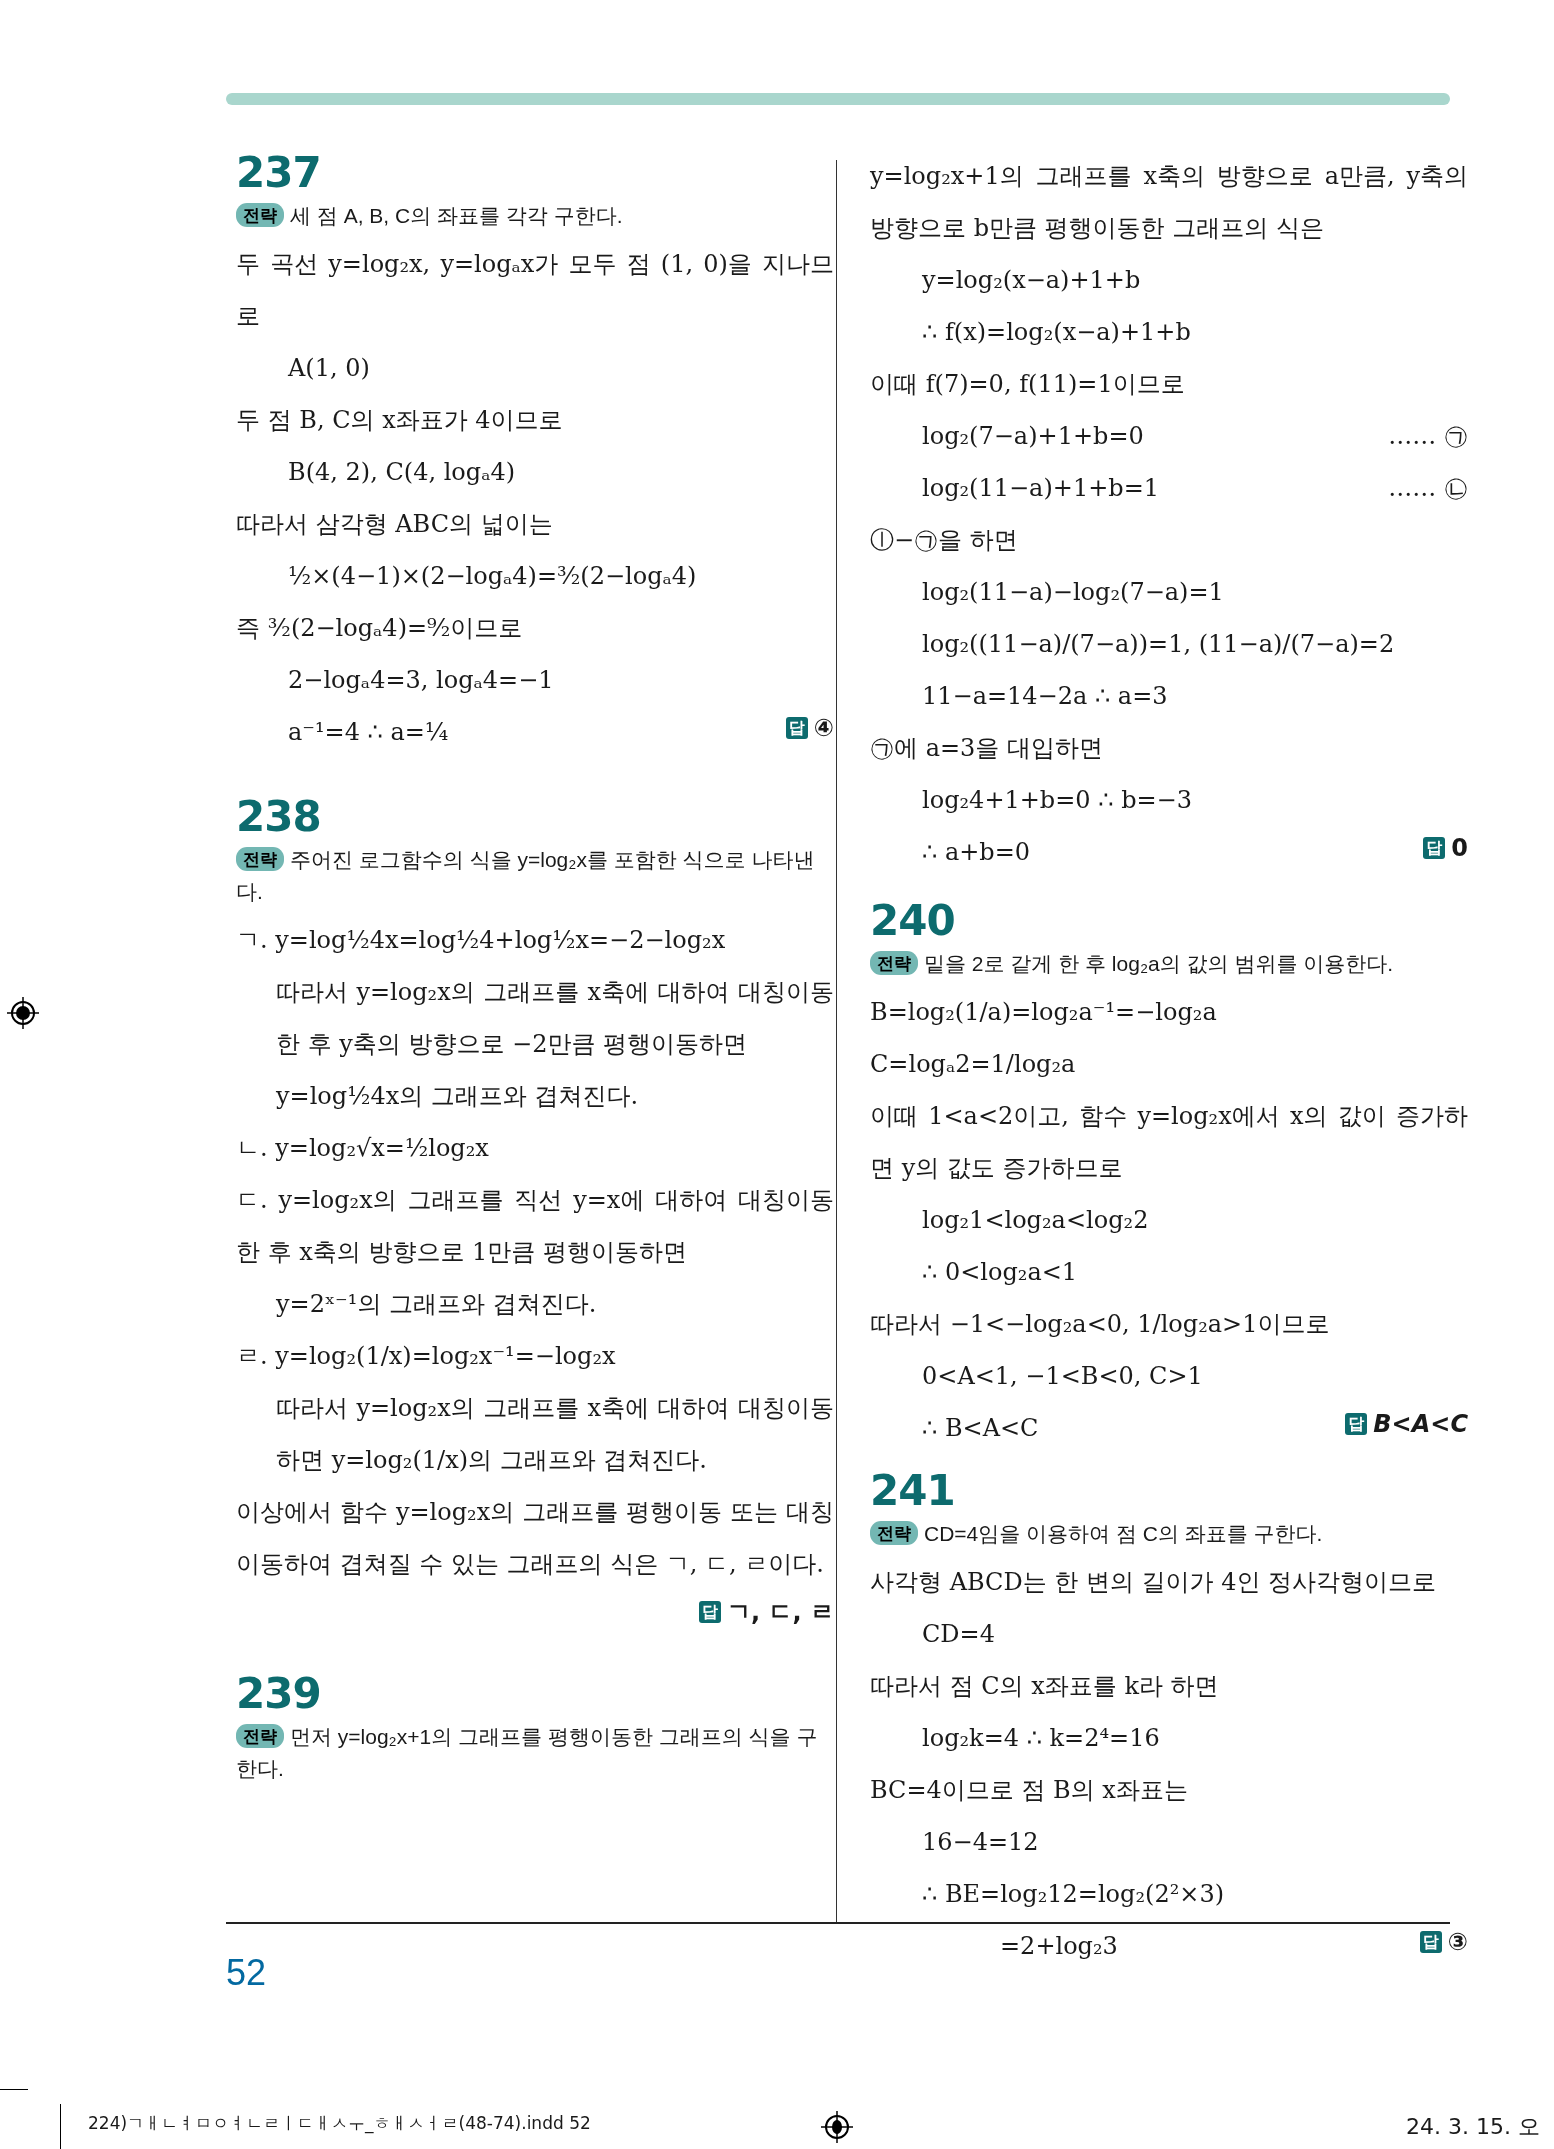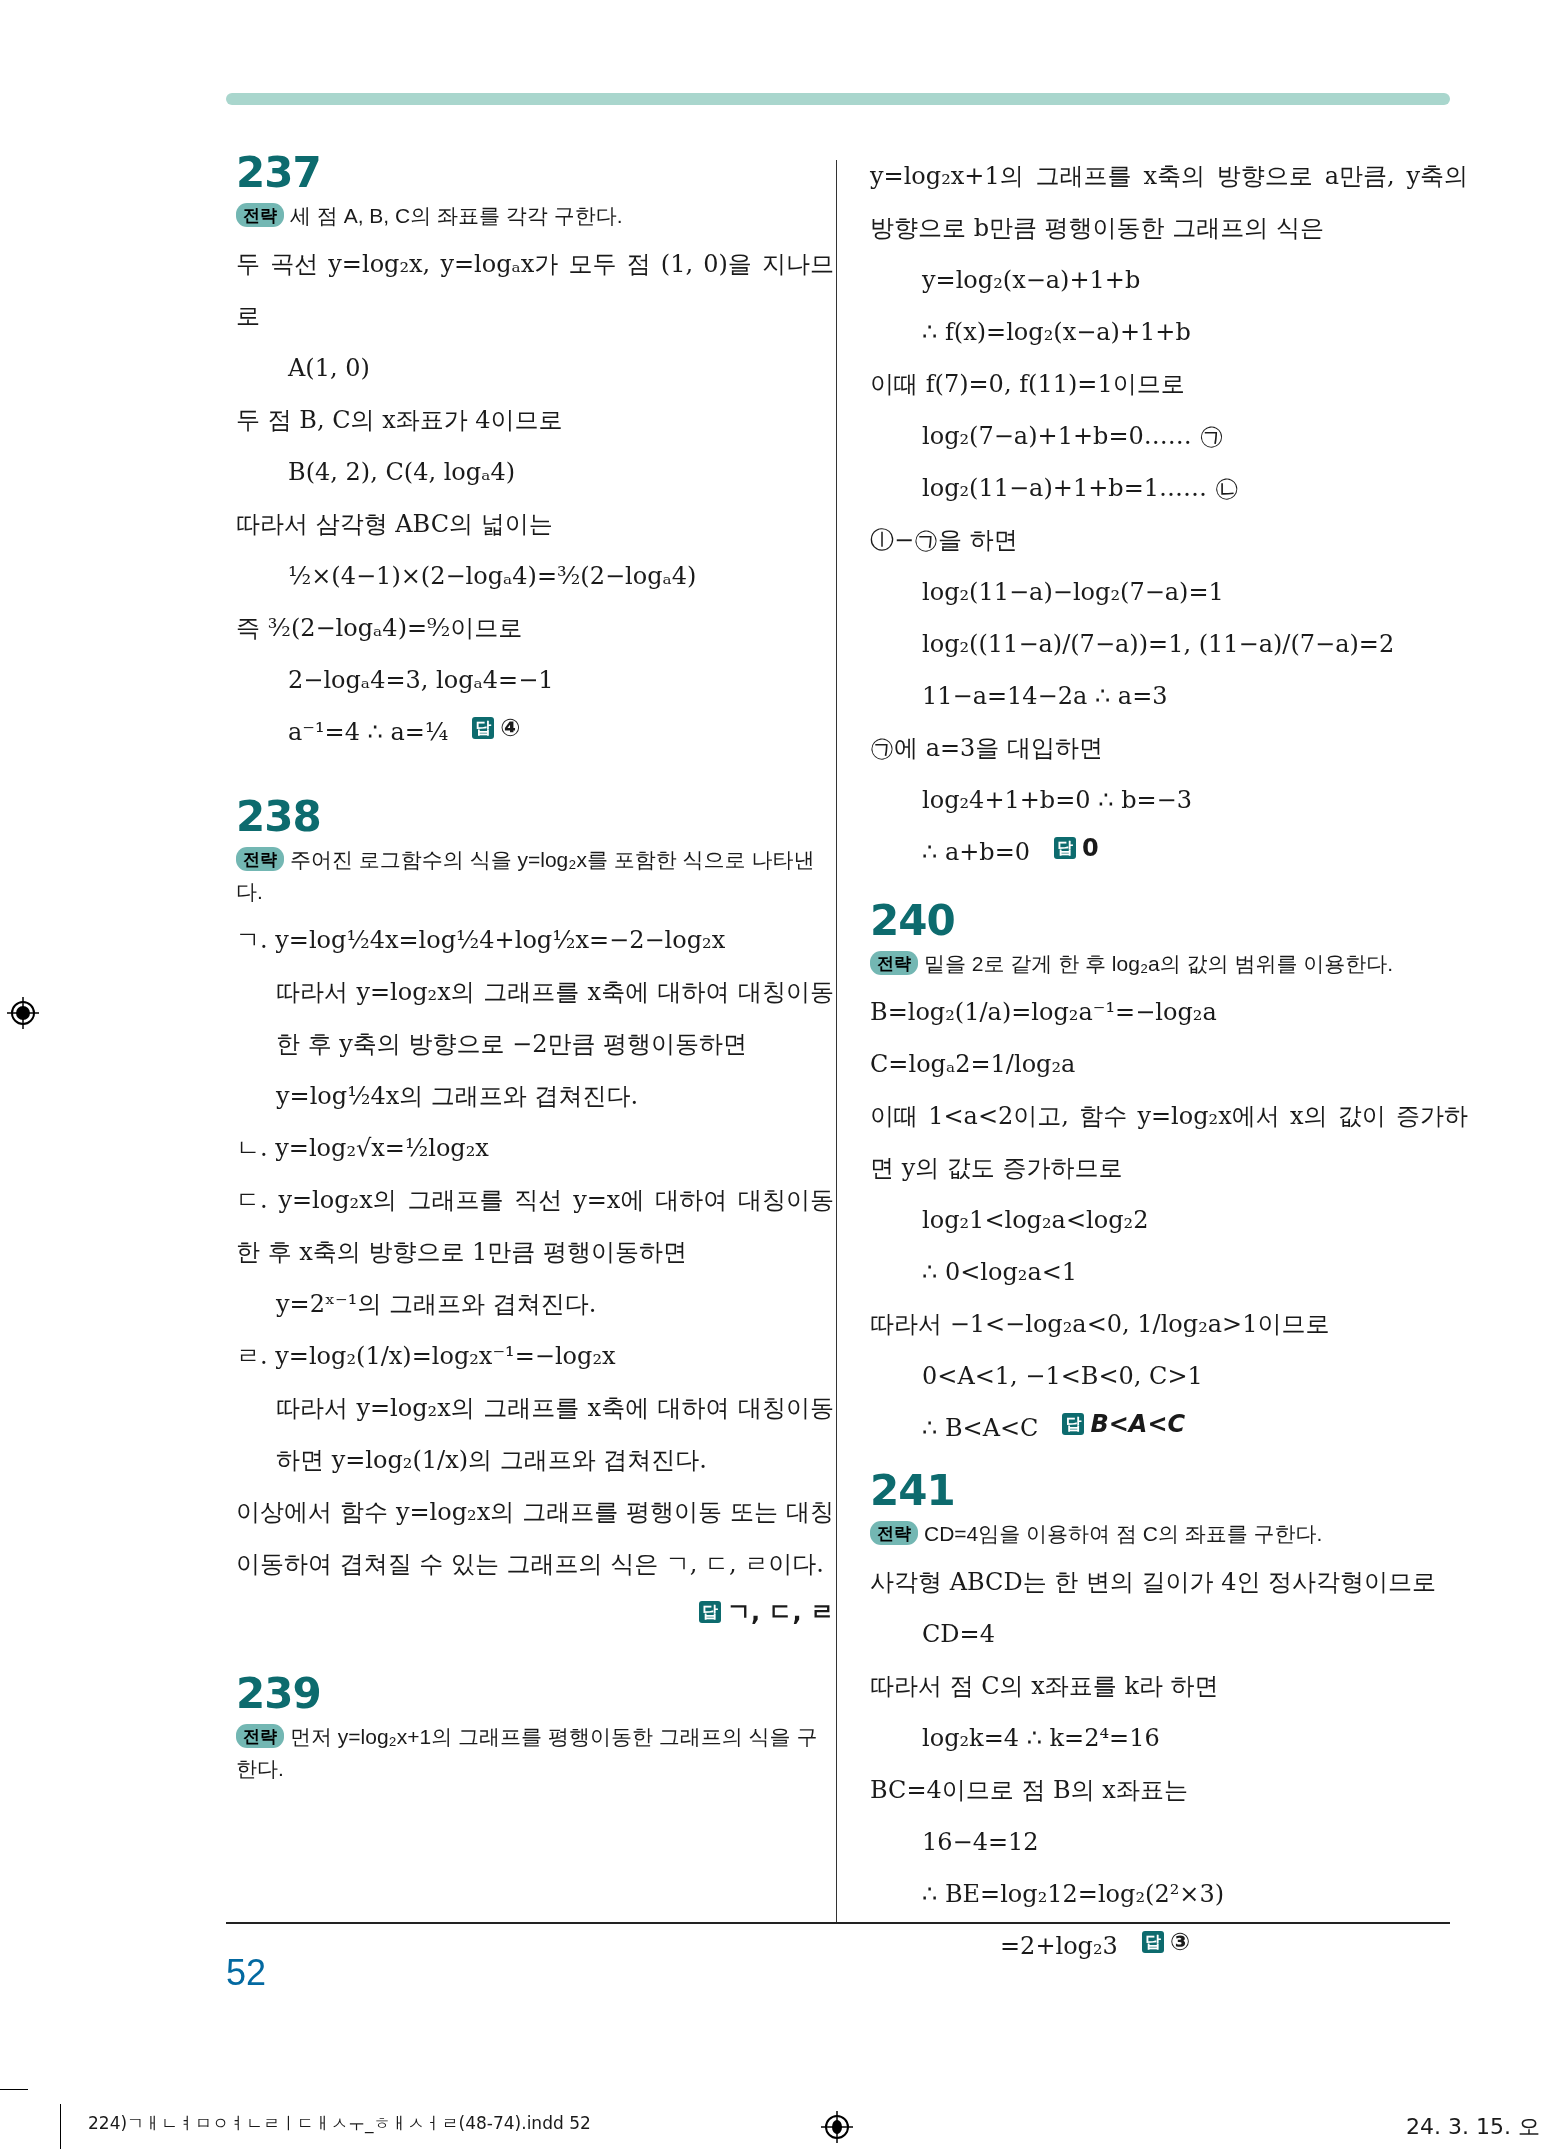--- a/index.html
+++ b/index.html
@@ -42,21 +42,21 @@
     text-align: right; font-size: 24px; line-height: 45px; font-weight: bold;
     font-family: "DejaVu Sans", sans-serif;
     padding-left: 24px;
   }
   .ans-badge {
     display: inline-block; background: #0d6b6e; color: #fff; border-radius: 3px;
     font-size: 16px; padding: 0 3px; line-height: 22px; margin-right: 6px; vertical-align: 3px;
     font-family: "DejaVu Sans", sans-serif;
   }
   .gap { height: 36px; }
-  .flex-row { display: flex; }
+  .flex-row { display: flex; justify-content: space-between; }
   .page-num {
     position: absolute; left: 226px; top: 1952px; font-family: "Liberation Sans", sans-serif;
     font-size: 36px; color: #0369a1;
   }
   .footer-file {
     position: absolute; left: 88px; top: 2112px; font-family: "DejaVu Sans", sans-serif; font-size: 17px;
   }
   .footer-date {
     position: absolute; left: 1406px; top: 2112px; font-family: "DejaVu Sans", sans-serif; font-size: 22px;
   }

